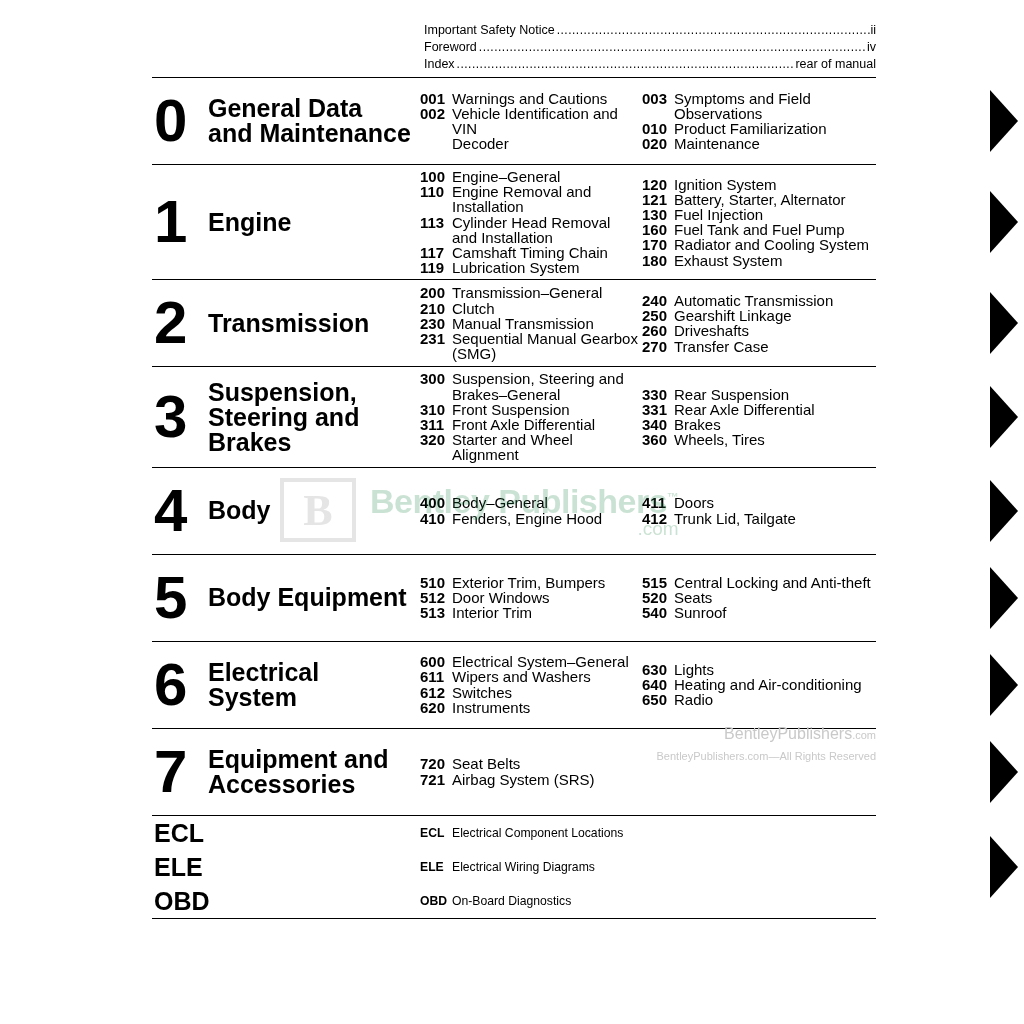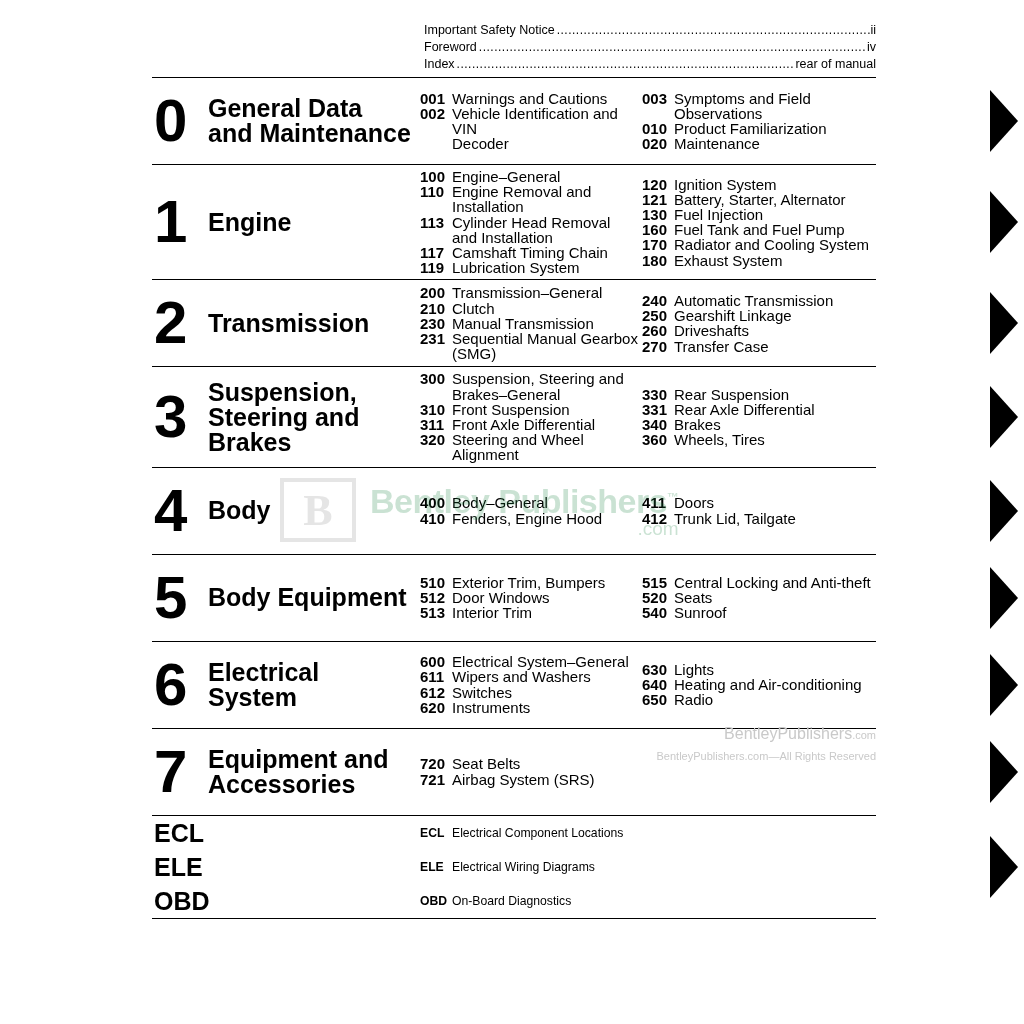--- a/index.html
+++ b/index.html
@@ -400,21 +400,21 @@
           <div class="entry">
             <span class="code">310</span>
             <span class="desc">Front Suspension</span>
           </div>
           <div class="entry">
             <span class="code">311</span>
             <span class="desc">Front Axle Differential</span>
           </div>
           <div class="entry">
             <span class="code">320</span>
-            <span class="desc">Steering and Wheel Alignment</span>
+            <span class="desc">Starter and Wheel Alignment</span>
           </div>
         </div>
         <div class="col col-b">
           <div class="entry">
             <span class="code">330</span>
             <span class="desc">Rear Suspension</span>
           </div>
           <div class="entry">
             <span class="code">331</span>
             <span class="desc">Rear Axle Differential</span>

